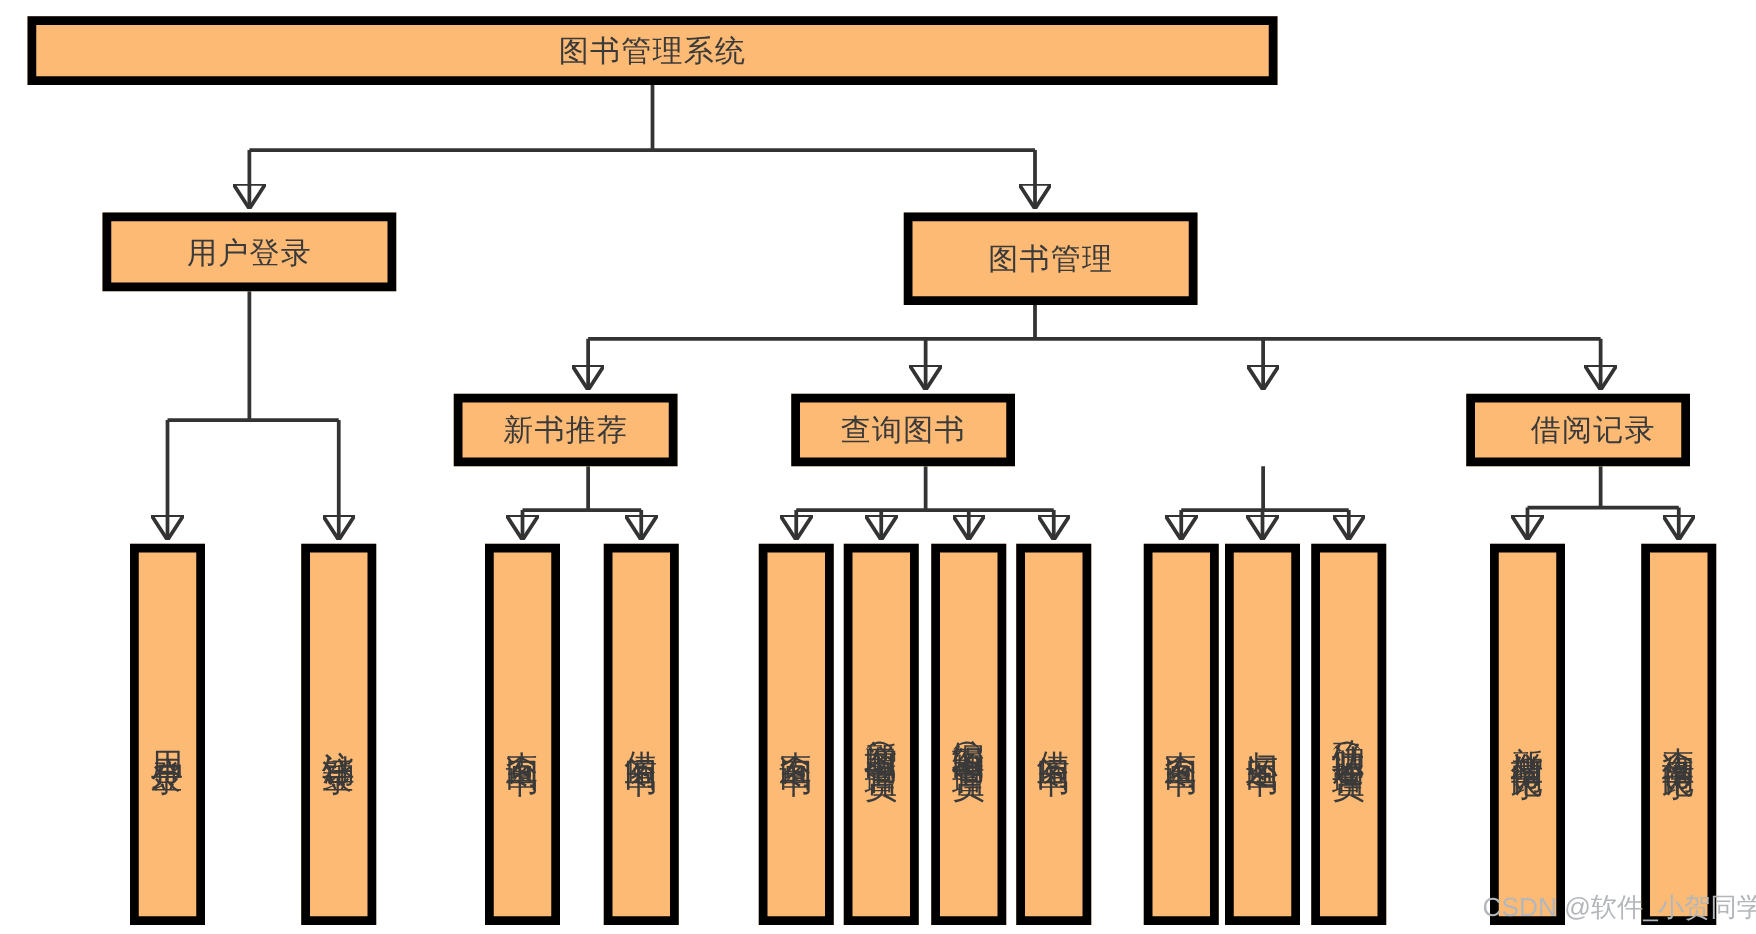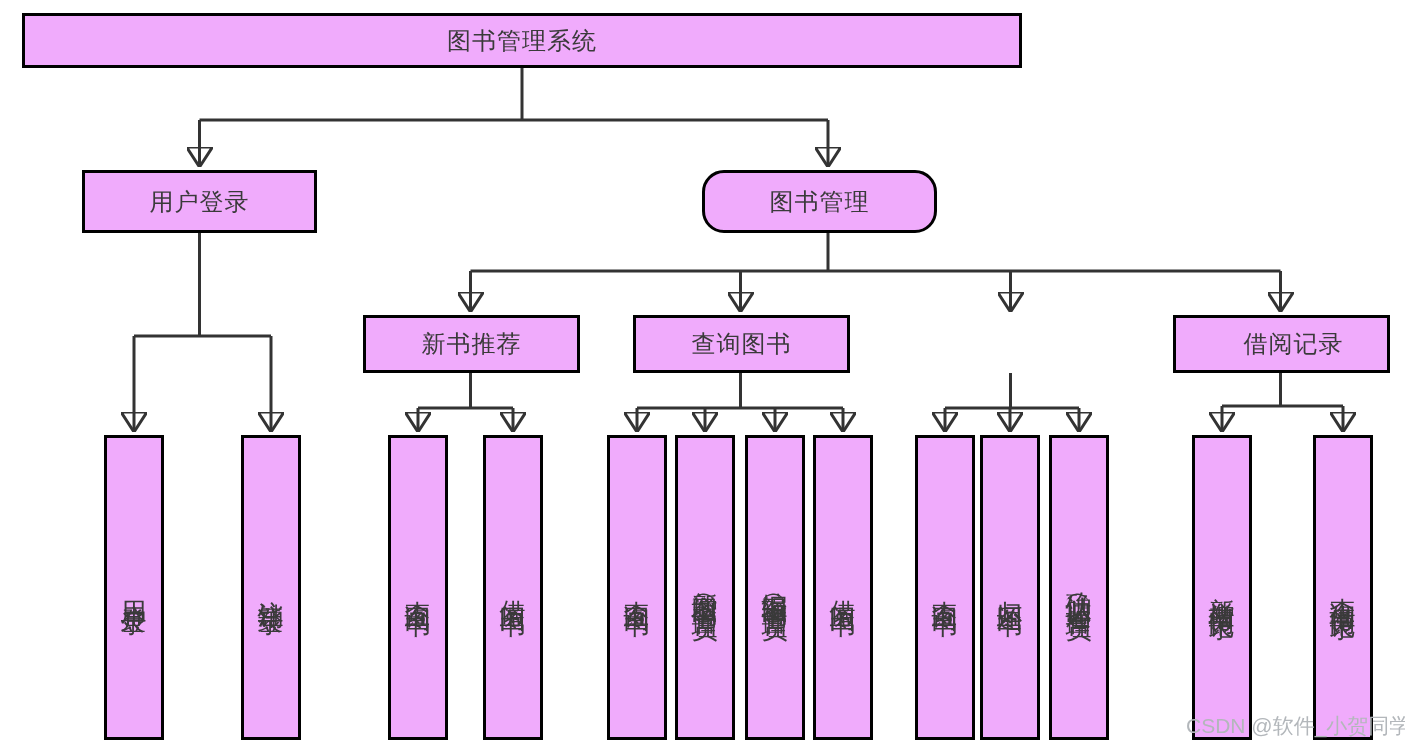--- a/index.html
+++ b/index.html
@@ -17,33 +17,33 @@
     width: 1405px; height: 747px;
   }
   #wires path {
     stroke: #333333;
     stroke-width: 3;
     fill: none;
   }
   .box {
     position: absolute;
     box-sizing: border-box;
-    border: 3px solid #000000;
-    background: #f0abfc;
+    border: 7px solid #000000;
+    background: #fdba74;
     display: flex;
     align-items: center;
     justify-content: center;
     color: #3a3a3a;
     text-align: center;
   }
   .node { font-size: 24px; letter-spacing: 1px; }
   .root-box  { left: 22px;  top: 13px;  width: 1000px; height: 55px; }
   .l2-left   { left: 82px;  top: 170px; width: 235px;  height: 63px; }
-  .l2-right  { left: 702px; top: 170px; width: 235px;  height: 63px; border-radius: 22px; }
-  .l3 { top: 315px; width: 217px; height: 58px; }
+  .l2-right  { left: 723px; top: 170px; width: 235px;  height: 74px; }
+  .l3 { top: 315px; width: 179px; height: 58px; }
   .l3-a { left: 363px; }
   .l3-b { left: 633px; }
   .l3-c { left: 903px; }
   .l3-d { left: 1173px; padding-left: 24px; }
   .leaf {
     top: 435px;
     width: 60px;
     height: 305px;
     font-size: 26px;
     writing-mode: vertical-rl;

